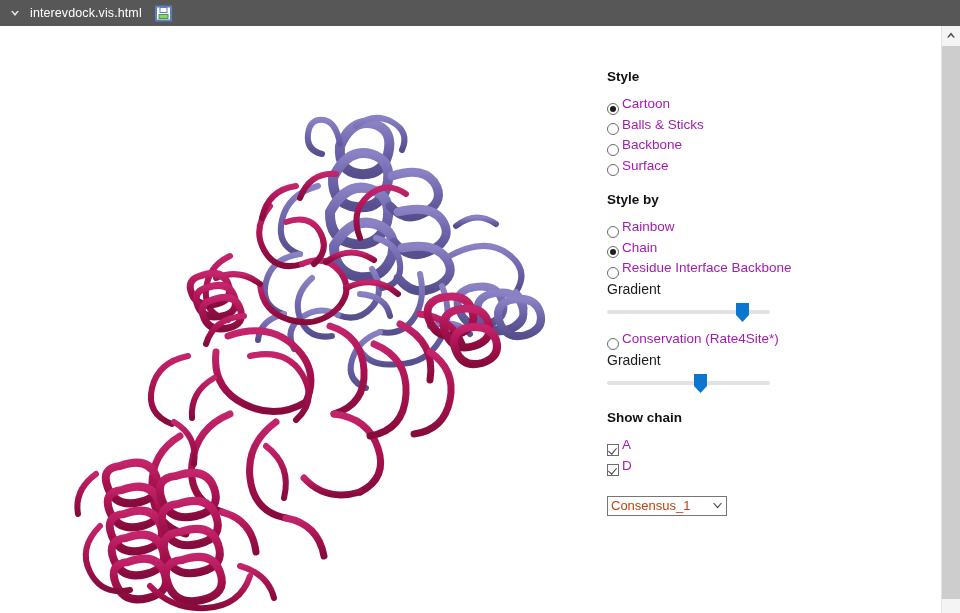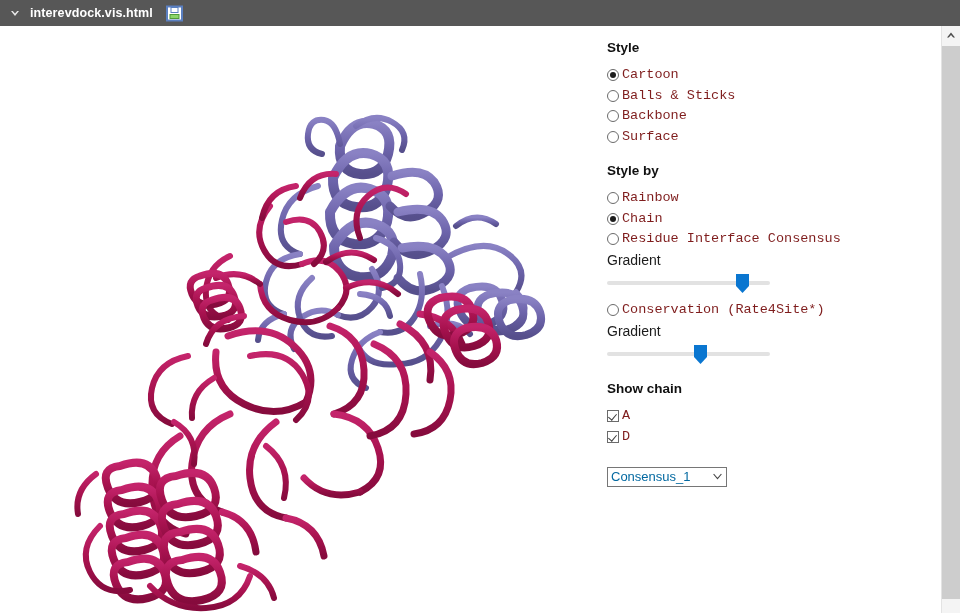--- a/index.html
+++ b/index.html
@@ -38,21 +38,21 @@
   .tb-chevron {
     width: 14px; height: 14px;
     display: flex; align-items: center; justify-content: center;
     margin-right: 8px;
     cursor: pointer;
   }
   .tb-chevron svg { display: block; }
   .tb-title {
     color: #ffffff;
     font-size: 12.5px;
-    font-weight: bold;
+    font-weight: normal;
     letter-spacing: 0.1px;
     white-space: nowrap;
   }
   .tb-save {
     margin-left: 13px;
     width: 17px; height: 17px;
     cursor: pointer;
     display: flex; align-items: center; justify-content: center;
   }
   .tb-save svg { display: block; }
@@ -100,40 +100,39 @@
     position: absolute;
     left: 0; top: 0;
     width: 600px; height: 587px;
   }
   .viewer-canvas svg { display: block; }
 
   
   .panel {
     position: absolute;
     left: 607px;
-    top: 40px;
+    top: 69px;
     width: 310px;
     color: #1a1a1a;
   }
   .section-title {
     font-size: 13.5px;
     font-weight: bold;
     color: #111111;
     margin: 0;
     line-height: 16px;
   }
   .radio-group { margin-top: 9px; }
   .opt-row {
     display: flex;
-    align-items: flex-start;
+    align-items: flex-end;
     line-height: 20.5px;
     font-size: 13.5px;
-    color: #7f1d1d;
-    cursor: pointer;
-    font-family: Liberation Mono, monospace;
+    color: #a21caf;
+    cursor: pointer;
   }
   .opt-row .lbl { white-space: nowrap; }
   .opt-row.wrapped .lbl { white-space: normal; }
 
   .radio {
     width: 12px; height: 12px;
     border-radius: 50%;
     border: 1px solid #6b6b6b;
     background: #ffffff;
     box-sizing: border-box;
@@ -213,21 +212,21 @@
   .select-box {
     position: absolute;
     left: 0; top: 0;
     width: 120px;
     height: 20px;
     box-sizing: border-box;
     border: 1px solid #767676;
     background: #ffffff;
     font-family: "Liberation Sans", sans-serif;
     font-size: 13px;
-    color: #0369a1;
+    color: #c2410c;
     line-height: 18px;
     padding: 0 18px 0 3px;
     white-space: nowrap;
     overflow: hidden;
     cursor: pointer;
   }
   .select-arrow {
     position: absolute;
     right: 5px;
     top: 6px;
@@ -408,21 +407,21 @@
       <div class="opt-row">
         <span class="radio"></span>
         <span class="lbl">Rainbow</span>
       </div>
       <div class="opt-row">
         <span class="radio on"></span>
         <span class="lbl">Chain</span>
       </div>
       <div class="opt-row wrapped">
         <span class="radio"></span>
-        <span class="lbl">Residue Interface Consensus</span>
+        <span class="lbl">Residue Interface Backbone</span>
       </div>
       <div class="grad-label">Gradient</div>
       <div class="slider">
         <div class="track"></div>
         <div class="thumb" id="thumb-consensus" style="left: 135.29px;">
           <svg width="13" height="19" viewBox="0 0 13 19">
             <path d="M0 0 H13 V12 L6.5 19 L0 12 Z" fill="#0a76d0"></path>
           </svg>
         </div>
       </div>

